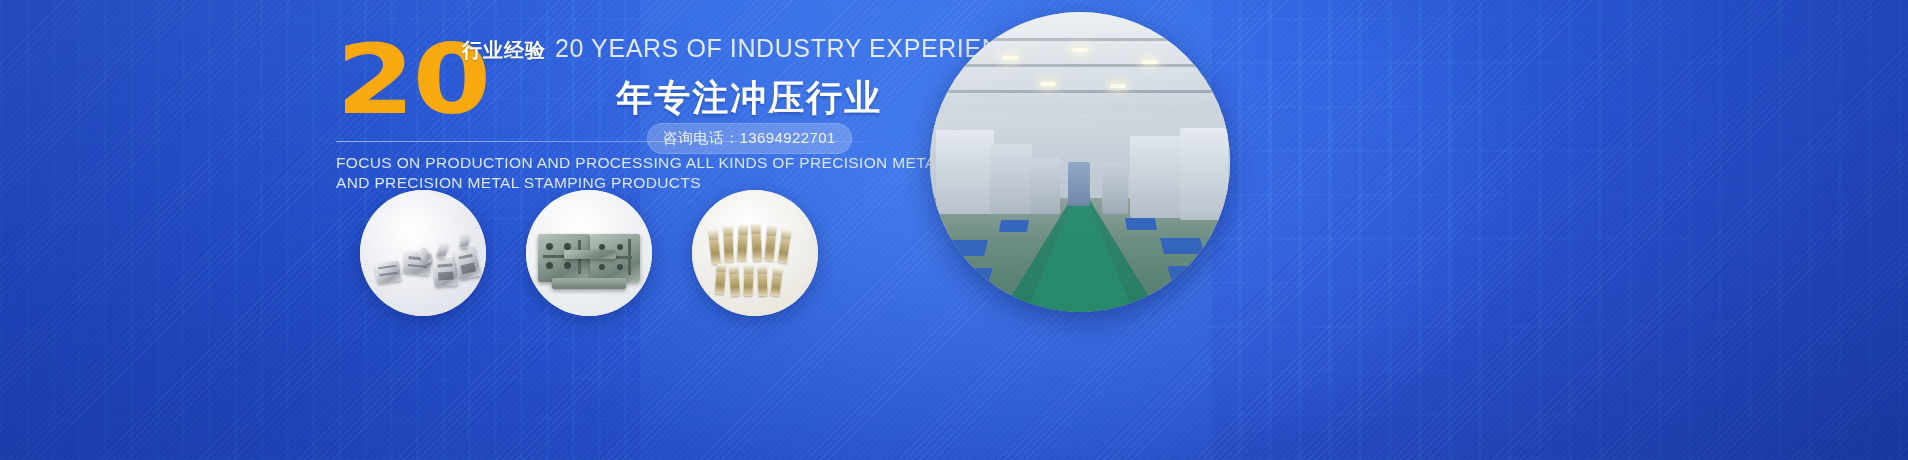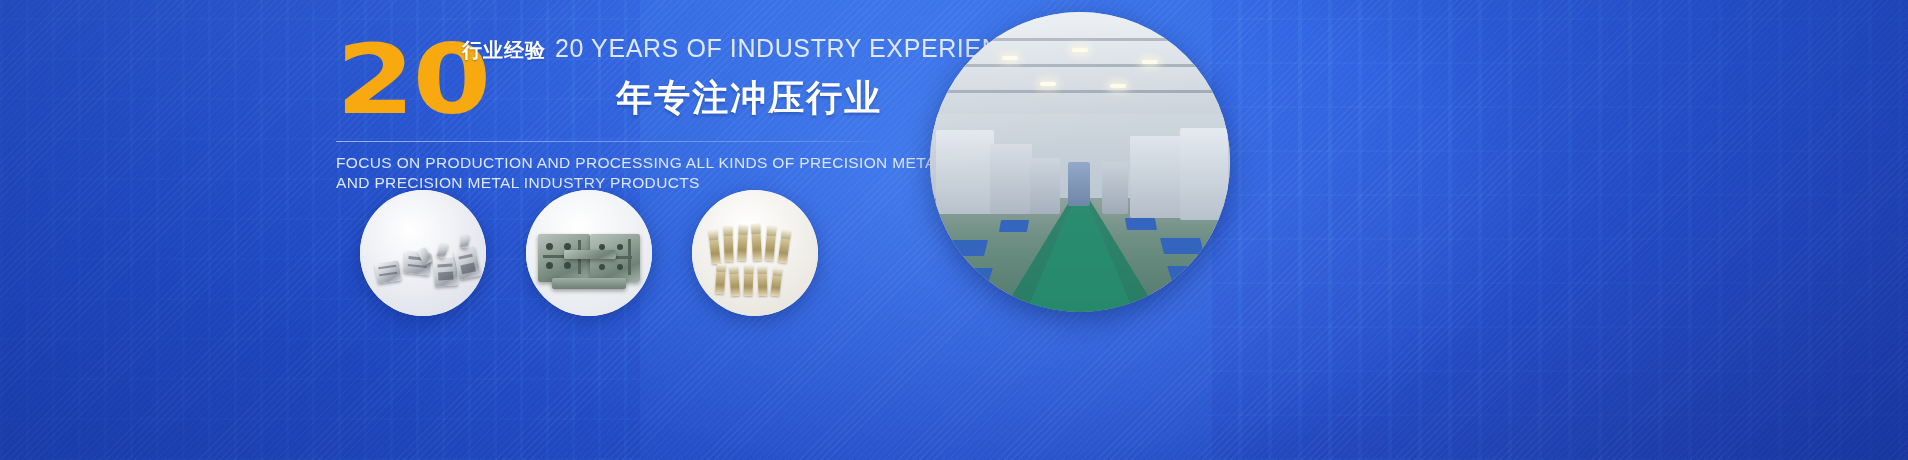--- a/index.html
+++ b/index.html
@@ -197,30 +197,31 @@
 
       <div class="head-right">
 
         <div class="line1">
           <span class="cn-sm">行业经验</span>
           <span class="en-sm">20 YEARS OF INDUSTRY EXPERIENCE</span>
         </div>
 
         <div class="line2">
           <span class="cn-big">年专注冲压行业</span>
+          <span class="phone-pill">咨询电话：13694922701</span>
         </div>
 
       </div>
     </div>
 
     <div class="divider"></div>
 
     <div class="sub">
       <div>FOCUS ON PRODUCTION AND PROCESSING ALL KINDS OF PRECISION METAL STAMPING MOLDS</div>
-      <div>AND PRECISION METAL INDUSTRY PRODUCTS</div>
+      <div>AND PRECISION METAL STAMPING PRODUCTS</div>
     </div>
   </div>
 
   <div class="circles">
 
     <div class="pcircle c1">
       <div class="bg"></div>
       <div class="conn" style="left:16px;top:72px;width:24px;height:20px;transform:rotate(-8deg);">
         <i style="left:3px;top:4px;width:18px;height:2px;"></i>
         <i style="left:3px;top:11px;width:18px;height:2px;"></i>

